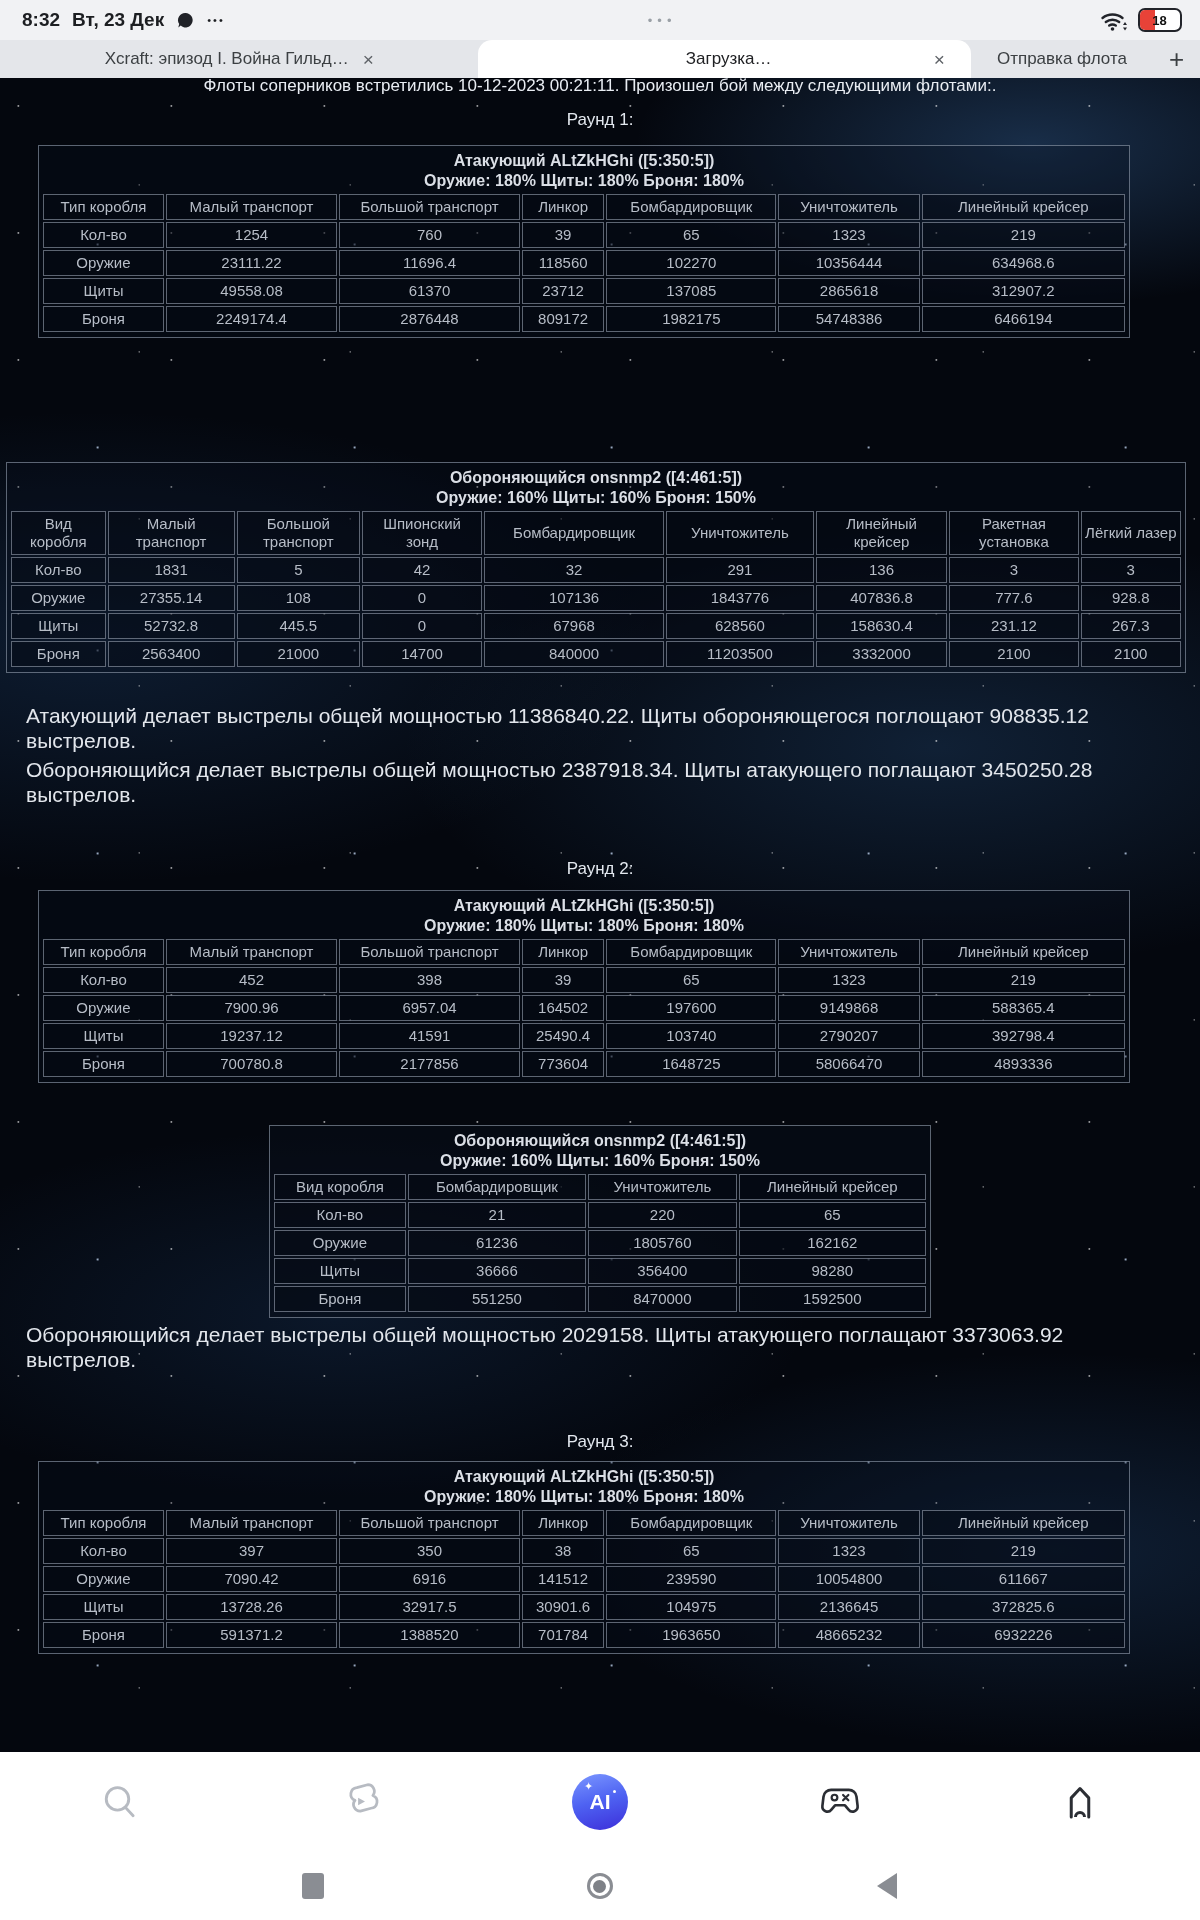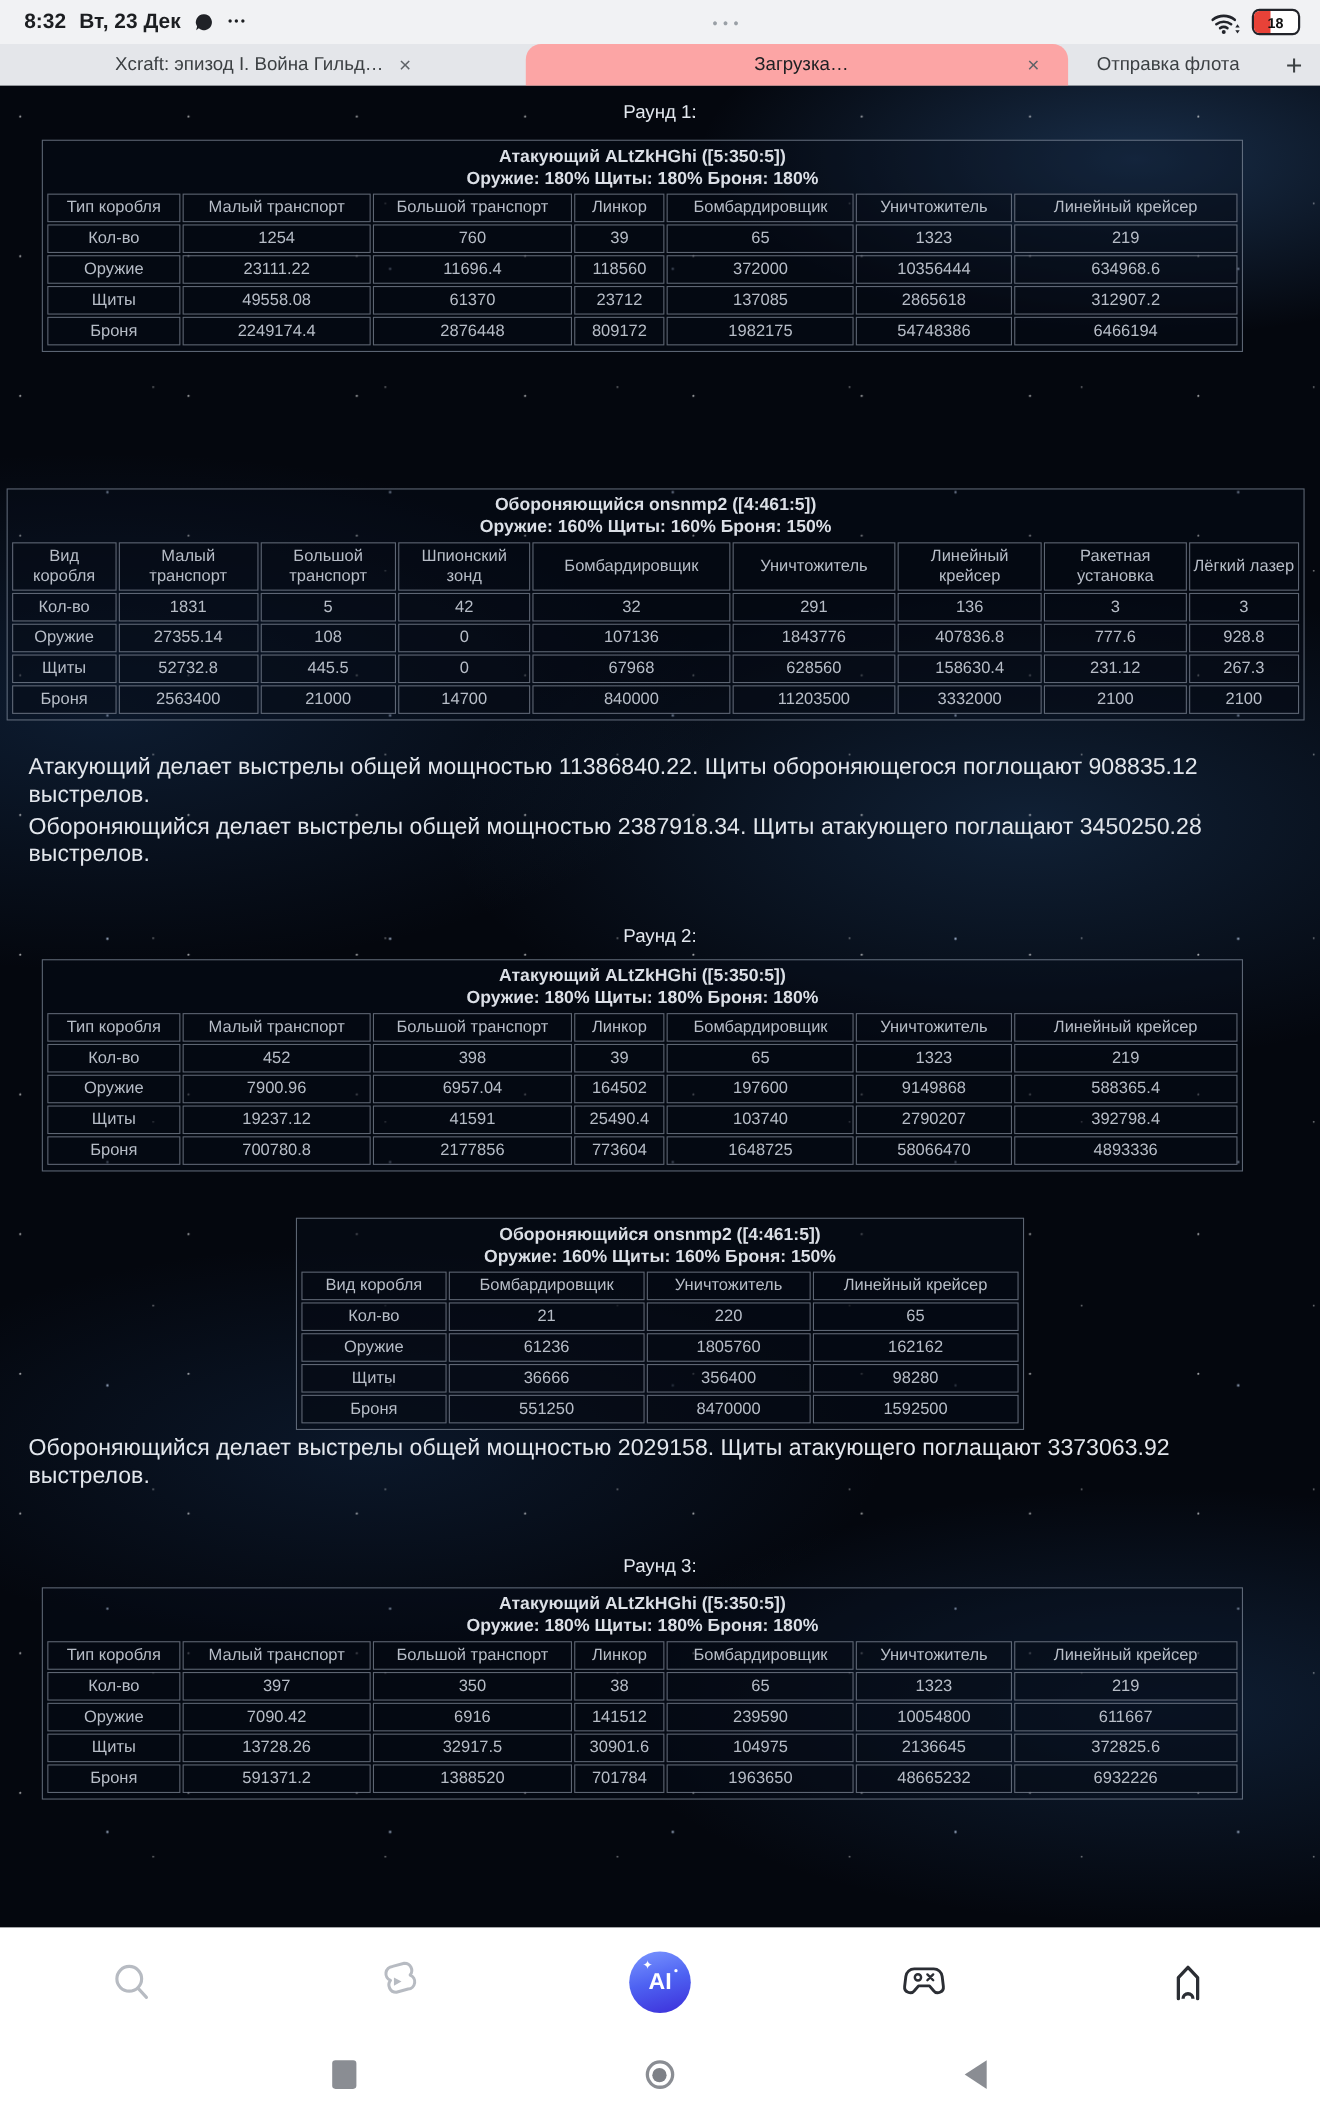--- a/index.html
+++ b/index.html
@@ -27,21 +27,21 @@
   .battery-num { position:relative; font-size:13px; font-weight:700; color:#111; }
   .battery-nub { width:3.5px; height:10px; background:#22242a; border-radius:0 2px 2px 0; margin-left:-7px; }
 
   
   .tab-bar { height:38px; background:#e4e6ea; display:flex; align-items:flex-end; flex:0 0 auto; }
   .tab { height:38px; display:flex; align-items:center; justify-content:center; gap:14px;
     font-size:17px; color:#3c4043; padding:0 26px; cursor:default; }
   .tab-label { white-space:nowrap; overflow:hidden; text-overflow:ellipsis; }
   .tab-x { color:#5f6368; font-size:19px; line-height:1; }
   .tab-1 { width:505px; }
-  .tab-active { width:520px; background:#fca5a5; border-radius:14px 14px 0 0; color:#202124; justify-content:space-between; padding:0 26px; }
+  .tab-active { width:520px; background:#ffffff; border-radius:14px 14px 0 0; color:#202124; justify-content:space-between; padding:0 26px; }
   .tab-3 { flex:1; }
   .new-tab { width:50px; height:38px; display:flex; align-items:center; justify-content:center;
     font-size:26px; color:#3c4043; }
 
   
   .content {
     flex:0 0 auto; height:1674px; overflow:hidden; position:relative;
     background-color:#04070e;
     background-image:
       radial-gradient(circle 1px at 12% 22%, rgba(255,255,255,.85), transparent 1.4px),
@@ -161,20 +161,21 @@
       <span class="tab-label">Загрузка…</span>
       <span class="tab-x">×</span>
     </div>
     <div class="tab tab-3">
       <span class="tab-label">Отправка флота</span>
     </div>
     <div class="new-tab">+</div>
   </div>
 
   <div class="content">
+    <p class="intro">Флоты соперников встретились 10-12-2023 00:21:11. Произошел бой между следующими флотами:.</p>
 
     <h3 class="round-title">Раунд 1:</h3>
     <div class="tblwrap t-att">
         <div class="tcap">
           <div>Атакующий ALtZkHGhi ([5:350:5])</div>
           <div>Оружие: 180% Щиты: 180% Броня: 180%</div>
         </div>
         <table>
           <tbody>
             <tr>
@@ -193,21 +194,21 @@
               <td>39</td>
               <td>65</td>
               <td>1323</td>
               <td>219</td>
             </tr>
             <tr>
               <td>Оружие</td>
               <td>23111.22</td>
               <td>11696.4</td>
               <td>118560</td>
-              <td>372000</td>
+              <td>102270</td>
               <td>10356444</td>
               <td>634968.6</td>
             </tr>
             <tr>
               <td>Щиты</td>
               <td>49558.08</td>
               <td>61370</td>
               <td>23712</td>
               <td>137085</td>
               <td>2865618</td>

